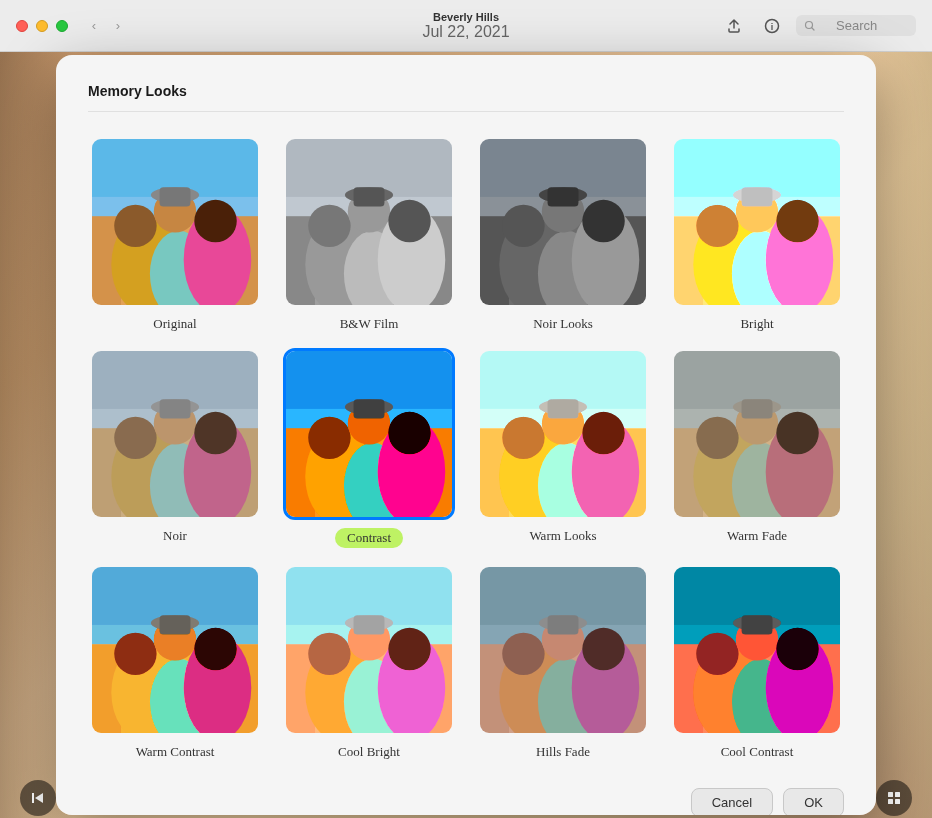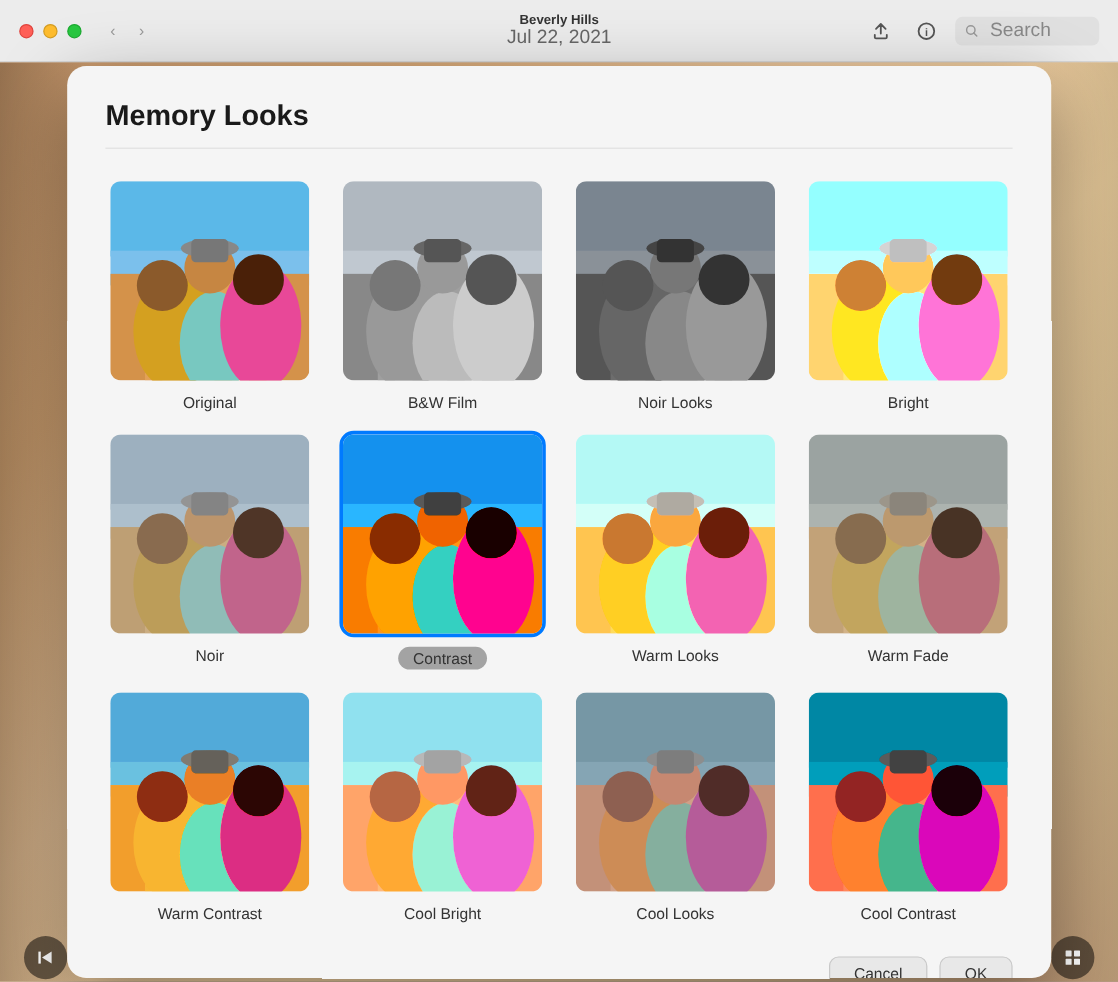--- a/index.html
+++ b/index.html
@@ -91,26 +91,26 @@
       justify-content: center;
       color: #555;
       font-size: 15px;
       cursor: pointer;
     }
 
     .search-bar {
       background: #e0e0e0;
       border-radius: 6px;
       padding: 3px 8px;
-      font-size: 16px;
+      font-size: 13px;
       color: #888;
       width: 120px;
       display: flex;
       align-items: center;
-      gap: 9px;
+      gap: 20px;
     }
 
     
     .bg-photo {
       position: absolute;
       top: 52px;
       left: 0;
       right: 0;
       bottom: 0;
       background: linear-gradient(135deg, #c4956a 0%, #d4a574 20%, #e8c49a 40%, #f0d0a0 60%, #d4b88c 80%, #b89070 100%);
@@ -197,21 +197,21 @@
       border-radius: 16px;
       width: 820px;
       max-height: 760px;
       padding: 28px 32px 24px;
       box-shadow: 0 20px 60px rgba(0,0,0,0.4);
       overflow-y: auto;
       position: relative;
     }
 
     .modal-title {
-      font-size: 24px;
+      font-size: 14px;
       font-weight: 700;
       color: #1a1a1a;
       margin-bottom: 24px;
       border-bottom: 1px solid #e0e0e0;
       padding-bottom: 12px;
     }
 
     
     .looks-grid {
       display: grid;
@@ -219,20 +219,21 @@
       gap: 16px 20px;
       margin-bottom: 24px;
     }
 
     .look-item {
       display: flex;
       flex-direction: column;
       align-items: center;
       gap: 8px;
       cursor: pointer;
+      font-family: Liberation Serif, serif;
     }
 
     .look-thumbnail {
       width: 172px;
       height: 172px;
       border-radius: 12px;
       overflow: hidden;
       position: relative;
       border: 3px solid transparent;
     }
@@ -252,21 +253,21 @@
 
     .look-label {
       font-size: 13px;
       color: #333;
       text-align: center;
     }
 
     .look-label-badge {
       font-size: 13px;
       color: #333;
-      background: #a3a3a3;
+      background: #bef264;
       padding: 2px 12px;
       border-radius: 12px;
       text-align: left;
     }
 
     
     .modal-footer {
       display: flex;
       justify-content: flex-end;
       gap: 10px;
@@ -633,21 +634,21 @@
               <ellipse cx="90" cy="140" rx="30" ry="45" fill="#70b0a8"></ellipse>
               <ellipse cx="130" cy="125" rx="35" ry="55" fill="#e04880"></ellipse>
               <circle cx="45" cy="90" r="22" fill="#8B5A2B"></circle>
               <circle cx="86" cy="75" r="22" fill="#C68642"></circle>
               <circle cx="128" cy="85" r="22" fill="#4a2008"></circle>
               <ellipse cx="86" cy="58" rx="25" ry="8" fill="#888"></ellipse>
               <rect x="70" y="50" width="32" height="20" fill="#777" rx="4"></rect>
             </svg>
           </div>
         </div>
-        <span class="look-label">Cool Looks</span>
+        <span class="look-label">Hills Fade</span>
       </div>
 
       <div class="look-item">
         <div class="look-thumbnail">
           <div class="look-thumbnail-inner">
             <svg width="172" height="172" viewBox="0 0 172 172" xmlns="http://www.w3.org/2000/svg" style="filter:contrast(1.45) saturate(1.15) hue-rotate(-25deg)">
               <rect x="0" y="0" width="172" height="65" fill="#3878b0"></rect>
               <rect x="0" y="60" width="172" height="30" fill="#4888c0"></rect>
               <rect x="0" y="80" width="172" height="92" fill="#b88048"></rect>
               <rect x="30" y="85" width="15" height="87" fill="#cc9858" opacity="0.7"></rect>

